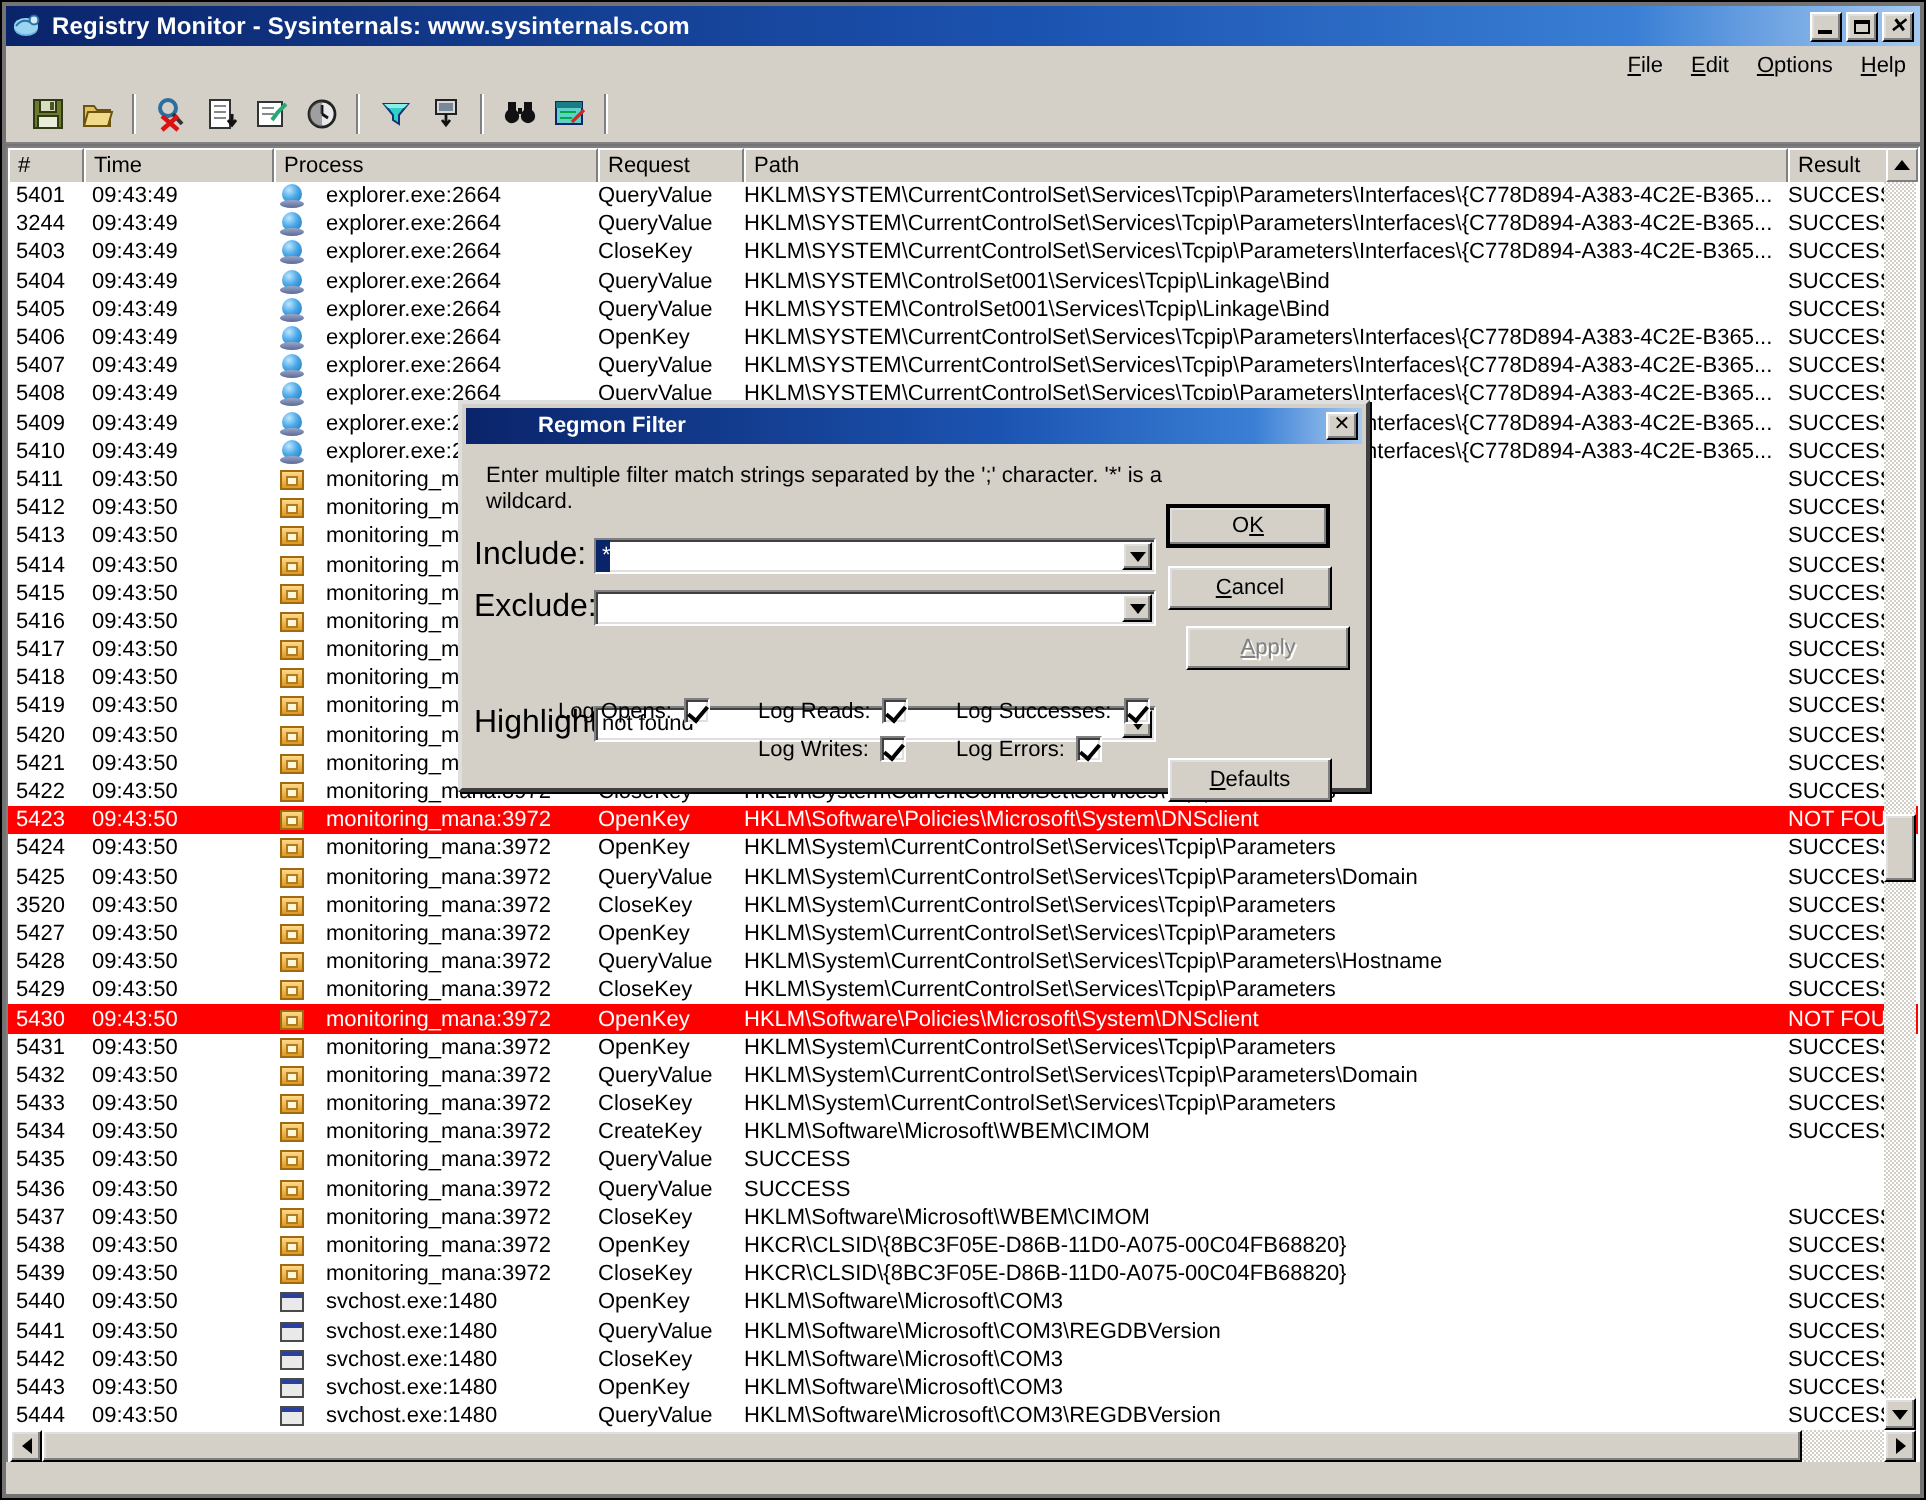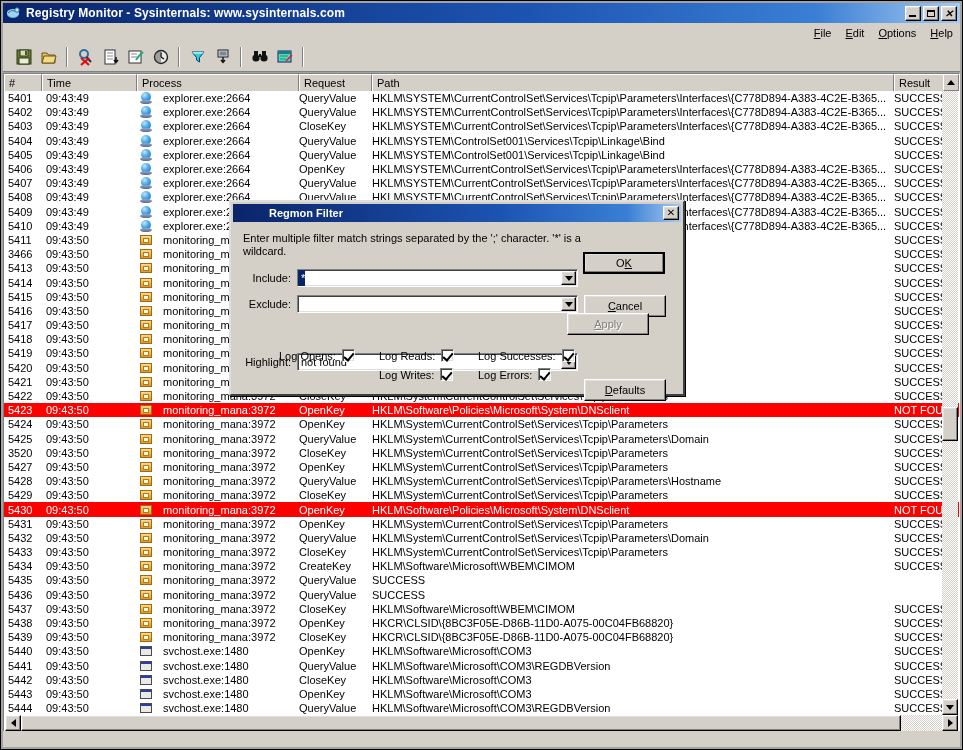--- a/index.html
+++ b/index.html
@@ -6,21 +6,21 @@
   html,body{margin:0;padding:0;}
   body{
     width:963px;height:750px;overflow:hidden;
     font-family:"Liberation Sans","DejaVu Sans",sans-serif;
     font-size:11px;
     background:#d4d0c8;
     -webkit-font-smoothing:none;
   }
   #app{
     position:relative;width:963px;height:750px;
-    background:#a3a3a3;
+    background:#737373;
     border:1px solid #000;
     box-sizing:border-box;
   }
 
   
   .titlebar{
     position:absolute;left:2px;top:2px;width:957px;height:20px;
     background:linear-gradient(90deg,#0a246a 0%,#1c54b2 55%,#3a7fd5 85%,#a6caf0 100%);
     display:flex;align-items:center;
     box-sizing:border-box;
@@ -197,21 +197,21 @@
     border:1px solid;border-color:#fff #000 #000 #fff;
     box-shadow:inset -1px -1px 0 #808080, inset 1px 1px 0 #dfdfdf;
     font-size:10px;font-weight:bold;line-height:12px;text-align:center;color:#000;
     box-sizing:border-box;
   }
   .dlg-body{position:relative;padding:0;height:172px;}
   .dlg-desc{
     position:absolute;left:12px;top:8px;width:340px;font-size:11px;color:#000;line-height:13px;
   }
   .fld-row{position:absolute;display:flex;align-items:center;}
-  .fld-label{width:54px;text-align:right;font-size:11px;color:#000;margin-right:6px;}
+  .fld-label{width:54px;text-align:right;font-size:16px;color:#000;margin-right:6px;}
   .combo{
     width:281px;height:18px;background:#fff;position:relative;box-sizing:border-box;
     border:1px solid;border-color:#808080 #fff #fff #808080;
     box-shadow:inset 1px 1px 0 #404040, inset -1px -1px 0 #dfdfdf;
     display:flex;align-items:center;
   }
   .combo .ctext{padding-left:3px;font-size:11px;color:#000;line-height:16px;}
   .combo .ctext.sel{background:#0a246a;color:#fff;}
   .combo .cbtn{
     position:absolute;right:1px;top:1px;width:15px;height:14px;background:#d4d0c8;
@@ -388,21 +388,21 @@
             <span class="picon ico-explorer">
               <i></i>
             </span>
             <span>explorer.exe:2664</span>
           </span>
           <span class="c-req">QueryValue</span>
           <span class="c-path">HKLM\SYSTEM\CurrentControlSet\Services\Tcpip\Parameters\Interfaces\{C778D894-A383-4C2E-B365...</span>
           <span class="c-res">SUCCESS</span>
         </div>
         <div class="row">
-          <span class="c-num">5402</span>
+          <span class="c-num">3244</span>
           <span class="c-time">09:43:49</span>
           <span class="c-proc">
             <span class="picon ico-explorer">
               <i></i>
             </span>
             <span>explorer.exe:2664</span>
           </span>
           <span class="c-req">QueryValue</span>
           <span class="c-path">HKLM\SYSTEM\CurrentControlSet\Services\Tcpip\Parameters\Interfaces\{C778D894-A383-4C2E-B365...</span>
           <span class="c-res">SUCCESS</span>
@@ -518,21 +518,21 @@
             <span class="picon ico-folder">
               <i></i>
             </span>
             <span>monitoring_mana:3972</span>
           </span>
           <span class="c-req"></span>
           <span class="c-path"></span>
           <span class="c-res">SUCCESS</span>
         </div>
         <div class="row">
-          <span class="c-num">3466</span>
+          <span class="c-num">5412</span>
           <span class="c-time">09:43:50</span>
           <span class="c-proc">
             <span class="picon ico-folder">
               <i></i>
             </span>
             <span>monitoring_mana:3972</span>
           </span>
           <span class="c-req"></span>
           <span class="c-path"></span>
           <span class="c-res">SUCCESS</span>
@@ -1049,24 +1049,24 @@
       <div class="chk-wrap" style="left:247px;top:144px;">
         <span class="lbl">Log Errors:</span>
         <span class="chkbox on"></span>
       </div>
 
       <div class="dbtn def" style="left:352px;top:28px;">
         <span class="inner">
             <span>O<u class="acc">K</u></span>
           </span>
       </div>
-      <div class="dbtn" style="left:353px;top:59px;margin-top:12px;">
+      <div class="dbtn" style="left:353px;top:59px;">
         <span><u class="acc">C</u>ancel</span>
       </div>
-      <div class="dbtn disabled" style="left:336px;top:89px;">
+      <div class="dbtn disabled" style="left:362px;top:89px;">
         <span><u class="acc">A</u>pply</span>
       </div>
       <div class="dbtn" style="left:353px;top:155px;">
         <span><u class="acc">D</u>efaults</span>
       </div>
     </div>
   </div>
 
 </div>
 

